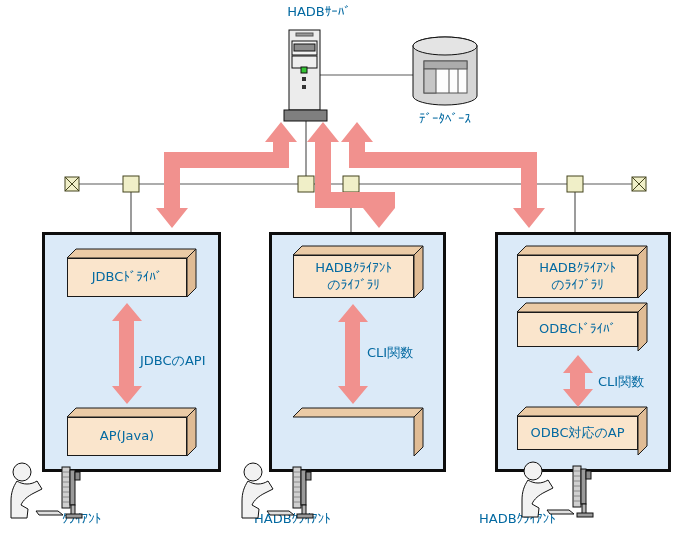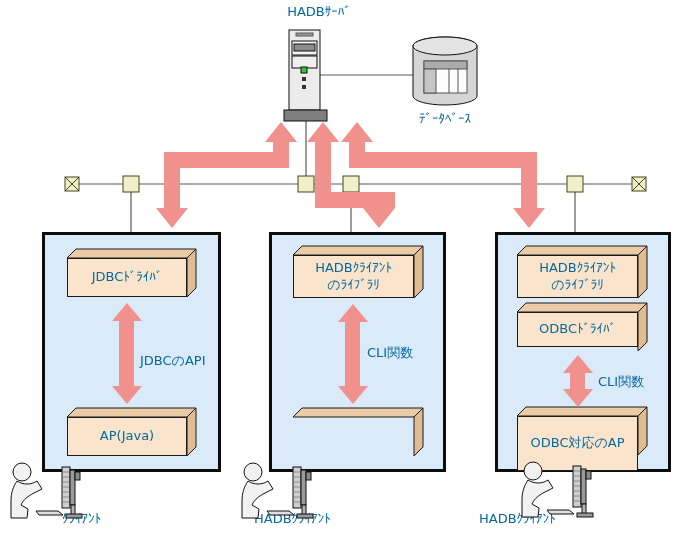--- a/index.html
+++ b/index.html
@@ -55,21 +55,21 @@
   <div class="label" style="left:367px; top:346px;">CLI関数</div>
 
   <div class="box3d" style="left:517px; top:255px; width:121px; height:43px;">
     <span>HADBｸﾗｲｱﾝﾄ</span>
     <span>のﾗｲﾌﾞﾗﾘ</span>
   </div>
   <div class="box3d" style="left:517px; top:312px; width:121px; height:35px;">
     <span>ODBCﾄﾞﾗｲﾊﾞ</span>
   </div>
   <div class="label" style="left:598px; top:375px;">CLI関数</div>
-  <div class="box3d" style="left:517px; top:416px; width:121px; height:55px;align-items:center;">
+  <div class="box3d" style="left:517px; top:416px; width:121px; height:34px;align-items:center;">
     <span>ODBC対応のAP</span>
   </div>
 
   <div class="label" style="left:62px;  top:512px;">ｸﾗｲｱﾝﾄ</div>
   <div class="label" style="left:254px; top:512px;">HADBｸﾗｲｱﾝﾄ</div>
   <div class="label" style="left:479px; top:512px;">HADBｸﾗｲｱﾝﾄ</div>
 
   <svg class="overlay" width="676" height="543" viewBox="0 0 676 543" xmlns="http://www.w3.org/2000/svg">
 
     <defs>

